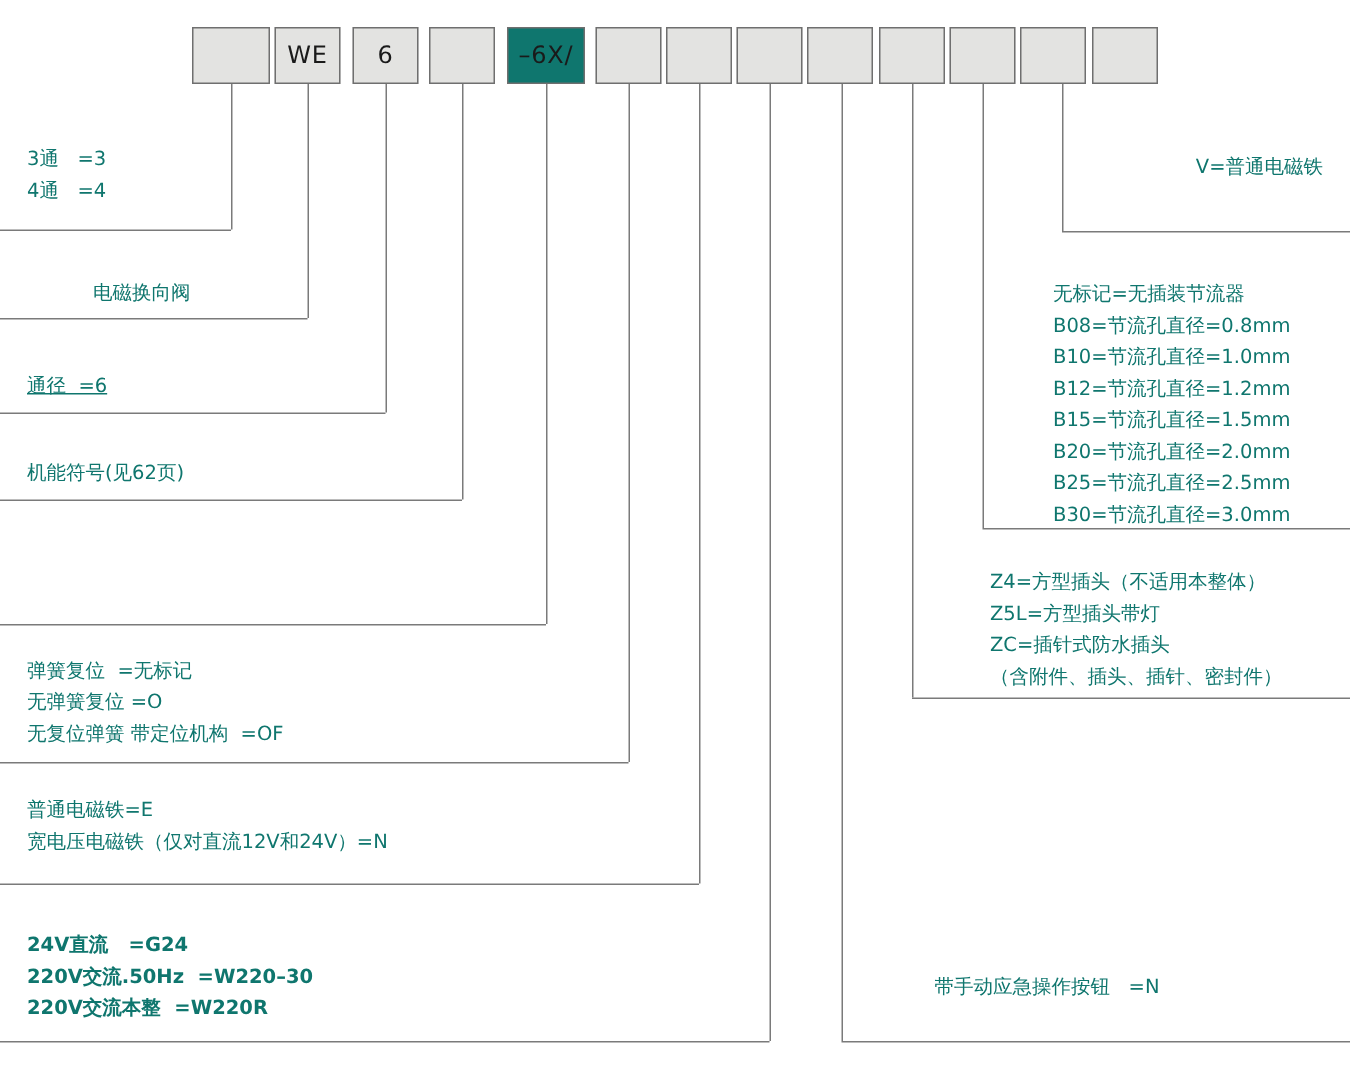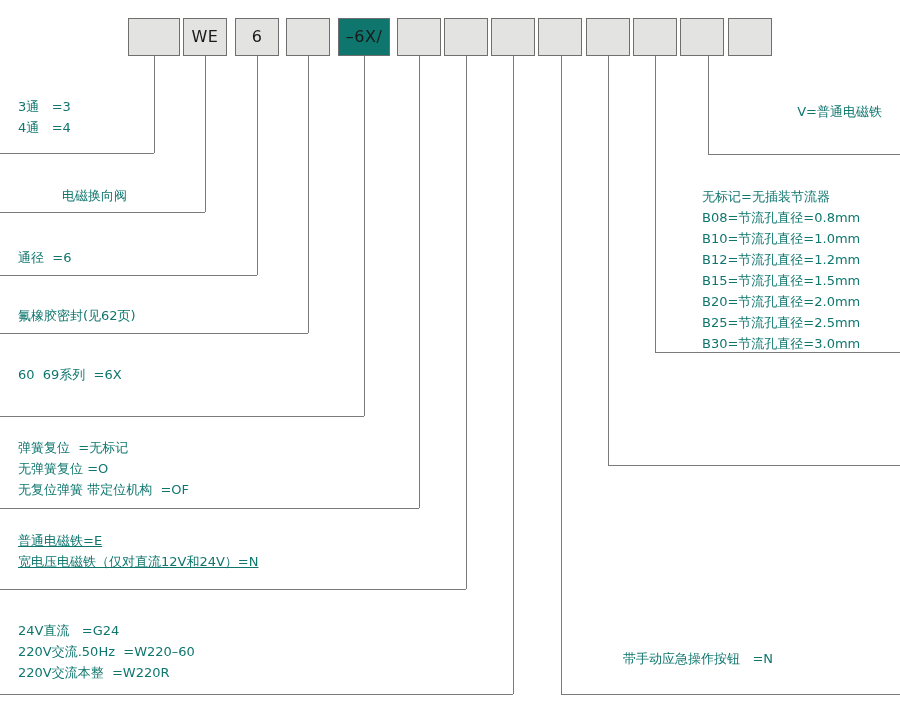--- a/index.html
+++ b/index.html
@@ -100,22 +100,23 @@
     <div class="vline" style="left: 708px; top: 56px; height: 98px; background: rgb(122, 122, 122);"></div>
     <div class="hline" style="left: 708px; top: 154px; width: 192px; background: rgb(122, 122, 122);"></div>
     <div class="vline" style="left: 655px; top: 56px; height: 296px; background: rgb(122, 122, 122);"></div>
     <div class="hline" style="left: 655px; top: 352px; width: 245px; background: rgb(122, 122, 122);"></div>
     <div class="vline" style="left: 608px; top: 56px; height: 409px; background: rgb(122, 122, 122);"></div>
     <div class="hline" style="left: 608px; top: 465px; width: 292px; background: rgb(122, 122, 122);"></div>
     <div class="vline" style="left: 561px; top: 56px; height: 638px; background: rgb(122, 122, 122);"></div>
     <div class="hline" style="left: 561px; top: 694px; width: 339px; background: rgb(122, 122, 122);"></div>
     <div class="label" style="left: 18px; top: 96px;"><div class="ln">3通   =3</div><div class="ln">4通   =4</div></div>
     <div class="label" style="left: 18px; top: 185px; margin-left: 44px;"><div class="ln">电磁换向阀</div></div>
-    <div class="label" style="left: 18px; top: 247px;"><div class="ln">通径  =6</div></div>
-    <div class="label" style="left: 18px; top: 305px;"><div class="ln">氟橡胶密封(见62页)</div></div>
-    <div class="label" style="left: 18px; top: 364px;"><div class="ln">60  69系列  =6X</div></div>
+    <div class="label" style="left: 18px; top: 247px; text-decoration: underline;"><div class="ln">通径  =6</div></div>
+    <div class="label" style="left: 18px; top: 305px;"><div class="ln">机能符号(见62页)</div></div>
+    <div class="label" style="left: 18px; top: 364px;"></div>
     <div class="label" style="left: 18px; top: 437px;"><div class="ln">弹簧复位  =无标记</div><div class="ln">无弹簧复位 =O</div><div class="ln">无复位弹簧 带定位机构  =OF</div></div>
-    <div class="label" style="left: 18px; top: 530px; text-decoration: underline;"><div class="ln">普通电磁铁=E</div><div class="ln">宽电压电磁铁（仅对直流12V和24V）=N</div></div>
-    <div class="label" style="left: 18px; top: 620px;"><div class="ln">24V直流   =G24</div><div class="ln">220V交流.50Hz  =W220–60</div><div class="ln">220V交流本整  =W220R</div></div>
+    <div class="label" style="left: 18px; top: 530px;"><div class="ln">普通电磁铁=E</div><div class="ln">宽电压电磁铁（仅对直流12V和24V）=N</div></div>
+    <div class="label" style="left: 18px; top: 620px; font-weight: bold;"><div class="ln">24V直流   =G24</div><div class="ln">220V交流.50Hz  =W220–30</div><div class="ln">220V交流本整  =W220R</div></div>
     <div class="label right-align" style="left: 620px; top: 101px; width: 262px;"><div class="ln">V=普通电磁铁</div></div>
     <div class="label" style="left: 702px; top: 186px; width: 200px;"><div class="ln">无标记=无插装节流器</div><div class="ln">B08=节流孔直径=0.8mm</div><div class="ln">B10=节流孔直径=1.0mm</div><div class="ln">B12=节流孔直径=1.2mm</div><div class="ln">B15=节流孔直径=1.5mm</div><div class="ln">B20=节流孔直径=2.0mm</div><div class="ln">B25=节流孔直径=2.5mm</div><div class="ln">B30=节流孔直径=3.0mm</div></div>
+    <div class="label" style="left: 660px; top: 378px; width: 240px;"><div class="ln">Z4=方型插头（不适用本整体）</div><div class="ln">Z5L=方型插头带灯</div><div class="ln">ZC=插针式防水插头</div><div class="ln">（含附件、插头、插针、密封件）</div></div>
     <div class="label" style="left: 623px; top: 648px; width: 270px;"><div class="ln">带手动应急操作按钮   =N</div></div>
   </div>
 
 </body></html>

